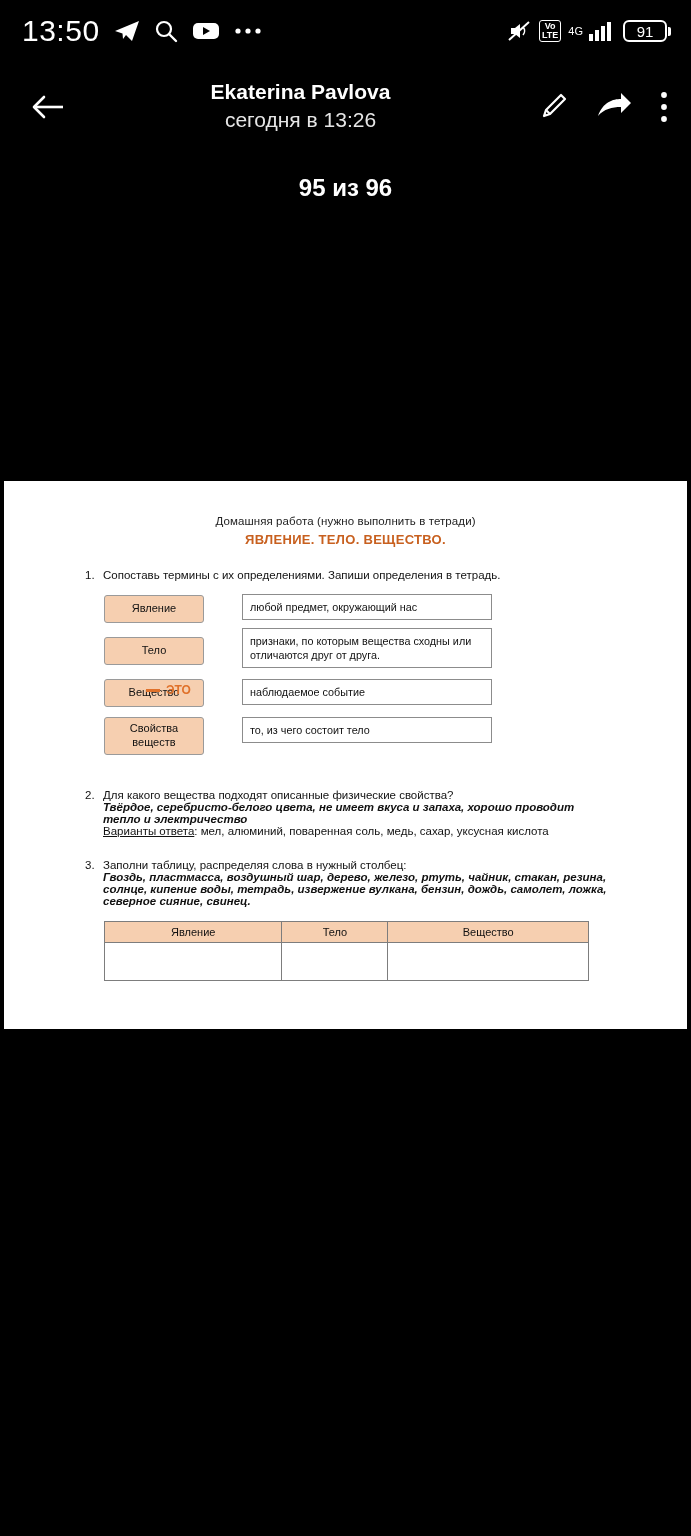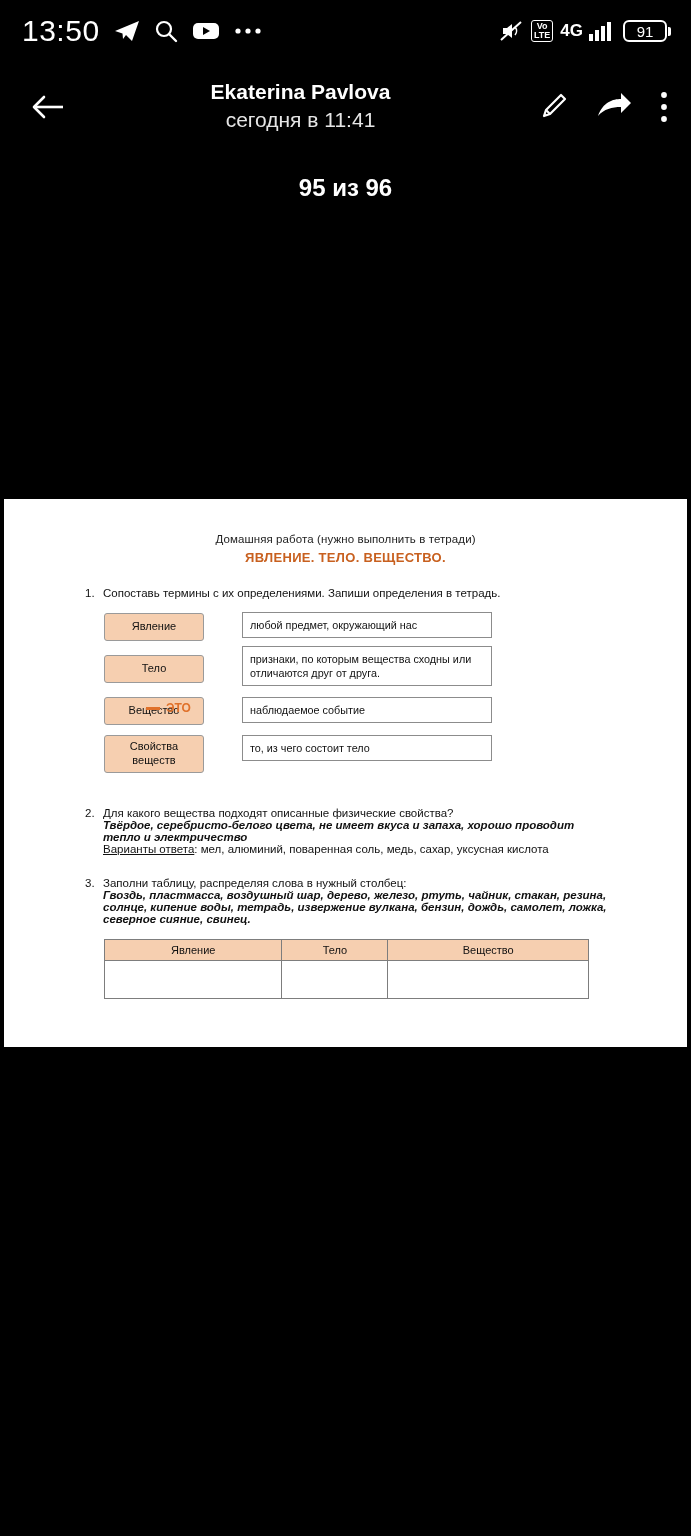--- a/index.html
+++ b/index.html
@@ -47,22 +47,22 @@
     align-items: center;
     line-height: 1;
     font-size: 9px;
     font-weight: bold;
     color: #fff;
     border: 1px solid #fff;
     border-radius: 3px;
     padding: 1px 2px;
   }
   .four-g {
-    font-size: 17px;
-    font-weight: bold;
+    font-size: 11px;
+    font-weight: normal;
     color: #fff;
     margin-right: -2px;
     margin-bottom: 0;
   }
   .battery {
     display: inline-flex;
     align-items: center;
   }
   .battery-body {
     border: 2px solid #fff;
@@ -129,21 +129,21 @@
     color: #fff;
     font-size: 24px;
     font-weight: bold;
     margin-top: 22px;
   }
 
   
   .sheet {
     position: absolute;
     left: 4px;
-    top: 499px;
+    top: 481px;
     width: 683px;
     height: 548px;
     background: #fff;
     color: #111;
     padding: 34px 0 0 0;
     overflow: hidden;
   }
   .doc {
     width: 100%;
     padding: 0 14px;
@@ -331,21 +331,21 @@
   <div class="appbar">
     <div class="back-btn">
       <svg width="34" height="26" viewBox="0 0 34 26">
           <line x1="3" y1="13" x2="32" y2="13" stroke="#fff" stroke-width="2.6"></line>
           <polyline points="13,3 3,13 13,23" fill="none" stroke="#fff" stroke-width="2.6" stroke-linecap="round" stroke-linejoin="round"></polyline>
         </svg>
     </div>
 
     <div class="titles">
       <div class="title">Ekaterina Pavlova</div>
-      <div class="subtitle">сегодня в 11:41</div>
+      <div class="subtitle">сегодня в 13:26</div>
     </div>
 
     <div class="appbar-actions">
       <div>
         <svg width="34" height="34" viewBox="0 0 34 34">
           <path d="M26 5 L30 9 L15 24 L9 26 L11 20 Z" fill="none" stroke="#fff" stroke-width="2.2" stroke-linejoin="round"></path>
           <path d="M11 20 L15 24" stroke="#fff" stroke-width="2.2"></path>
         </svg>
       </div>
       <div>

